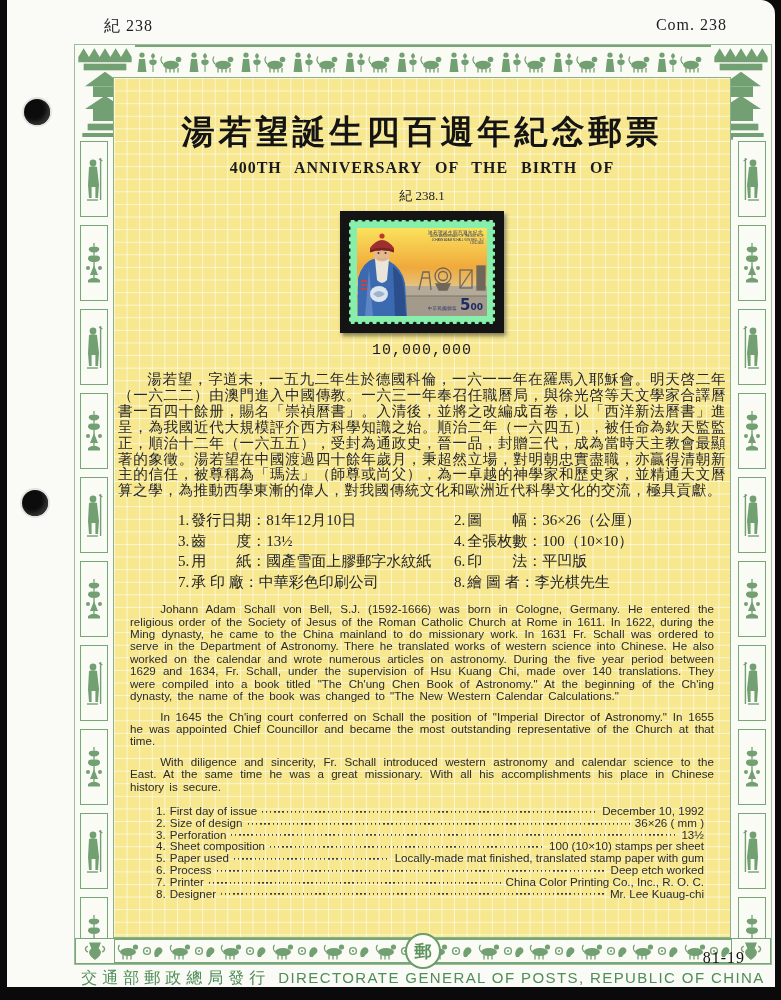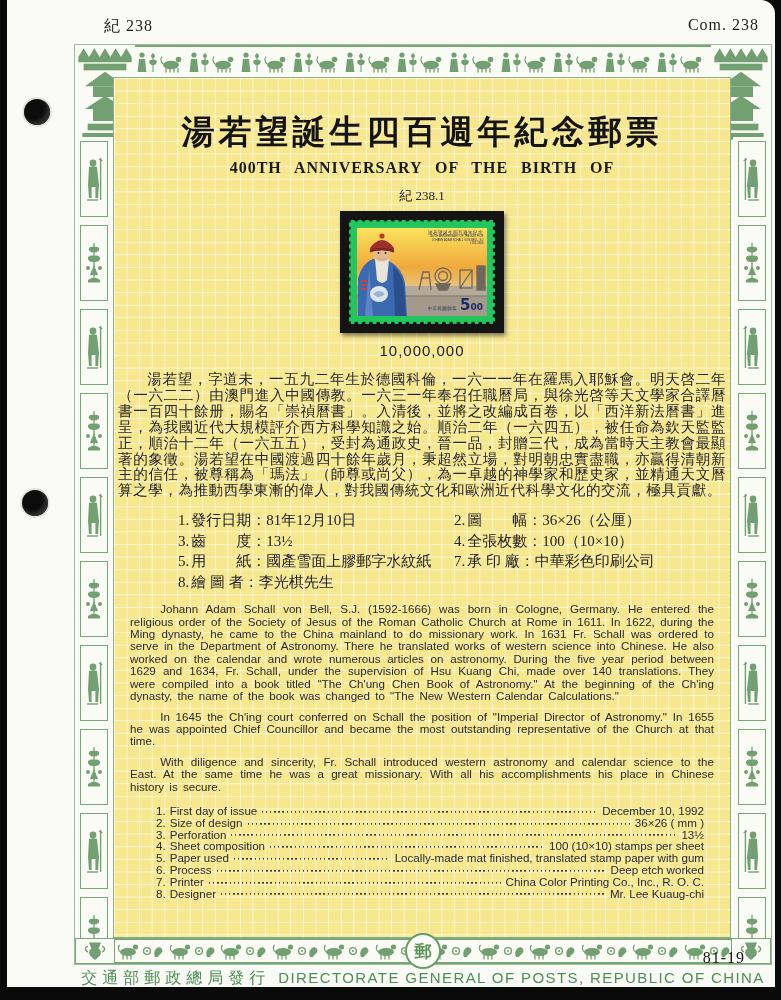--- a/index.html
+++ b/index.html
@@ -7,21 +7,21 @@
        font-family:"Liberation Sans","DejaVu Sans",sans-serif;}
   .page{position:absolute;left:7px;top:0;width:768px;height:987px;background:#fafaf6;
         border-radius:0 14px 0 0;}
   .hole{position:absolute;width:26px;height:26px;border-radius:50%;background:#0c0c0c;
         box-shadow:0 0 0 2px #e4e4de, inset -3px -3px 4px #333;}
   .hole-1{left:17px;top:99px;}
   .hole-2{left:15px;top:490px;}
   .hdr{position:absolute;top:16px;font-family:"Liberation Serif","DejaVu Serif",serif;
        font-size:16px;color:#1d1d1d;letter-spacing:1px;}
   .hdr-left{left:97px;}
-  .hdr-right{right:16px;}
+  .hdr-right{right:48px;}
 
   
   .frame{position:absolute;left:67px;top:44px;width:698px;height:921px;
          background:#fbfbf5;border:1px solid #9dbd9d;box-sizing:border-box;}
   .frieze-top{position:absolute;left:60px;right:60px;top:0;height:34px;display:flex;
               overflow:hidden;border-top:2px solid #77a677;border-bottom:2px solid #77a677;
               box-sizing:border-box;background:#fbfbf5;}
   .fcell{flex:0 0 52px;height:100%;}
   .fcell svg{width:52px;height:30px;display:block;}
   .corner{position:absolute;background:#fbfbf5;}
@@ -57,38 +57,38 @@
             letter-spacing:4px;font-family:"Liberation Serif",serif;}
   .en-title1{margin-top:7px;font-size:16px;line-height:20px;font-weight:bold;color:#1b1b1b;
              word-spacing:8px;letter-spacing:1px;font-family:"Liberation Serif","DejaVu Serif",serif;}
   .en-title2{font-size:16px;line-height:23px;font-weight:bold;color:#1b1b1b;word-spacing:4px;
              letter-spacing:.5px;font-family:"Liberation Serif","DejaVu Serif",serif;}
   .catalog{margin-top:9px;font-size:13px;color:#222;font-family:"Liberation Serif",serif;}
 
   .stamp-wrap{margin-top:6px;display:flex;justify-content:center;}
   .mount{width:164px;height:122px;background:#141414;box-shadow:2px 3px 4px rgba(0,0,0,.45);
          display:flex;align-items:center;justify-content:center;}
-  .stamp{position:relative;width:146px;height:104px;background:#22c55e;}
+  .stamp{position:relative;width:146px;height:104px;background:#86efac;}
   .perf{position:absolute;background-image:radial-gradient(circle,#141414 1.7px,transparent 2.2px);
         background-size:7.3px 7.3px;background-position:center;}
   .perf.t{left:0;right:0;top:-3.6px;height:7.3px;}
   .perf.b{left:0;right:0;bottom:-3.6px;height:7.3px;}
   .perf.l{top:0;bottom:0;left:-3.6px;width:7.3px;}
   .perf.r{top:0;bottom:0;right:-3.6px;width:7.3px;}
   .art{position:absolute;left:8px;top:8px;right:8px;bottom:8px;overflow:hidden;}
   .art > svg{position:absolute;inset:0;width:100%;height:100%;}
   .insc{position:absolute;top:2px;right:4px;text-align:right;color:#22306b;line-height:1.15;}
   .insc-zh{font-size:4.6px;letter-spacing:.4px;}
   .insc-en{font-size:3.1px;transform:scale(.9);transform-origin:right top;}
   .denom-row{position:absolute;bottom:3px;right:4px;display:flex;align-items:baseline;gap:3px;
              color:#1d2b66;}
   .country{font-size:4.5px;letter-spacing:.4px;}
   .denom{font-size:15px;font-weight:bold;font-family:"DejaVu Sans",sans-serif;line-height:12px;}
   .quantity{margin-top:9px;font-size:15px;color:#1c1c1c;letter-spacing:1px;
-            font-family:Liberation Sans, sans-serif;}
+            font-family:Liberation Mono, monospace;}
 
   .zh-para{margin:13px 4px 0;text-align:justify;font-size:14.6px;line-height:15.9px;
            color:#272727;font-family:"Liberation Serif",serif;text-indent:2em;
            letter-spacing:.5px;}
   .zh-details{margin:12px 0 0 64px;display:grid;grid-template-columns:276px 1fr;
               row-gap:2px;text-align:left;font-size:15px;line-height:18.5px;color:#232323;
               font-family:"Liberation Serif",serif;}
   .zh-details .it{white-space:nowrap;}
   .zh-details .no{margin-right:2px;}
 
@@ -524,20 +524,21 @@
       <div class="quantity">10,000,000</div>
 
       <p class="zh-para">湯若望，字道未，一五九二年生於德國科倫，一六一一年在羅馬入耶穌會。明天啓二年（一六二二）由澳門進入中國傳教。一六三一年奉召任職曆局，與徐光啓等天文學家合譯曆書一百四十餘册，賜名「崇禎曆書」。入清後，並將之改編成百卷，以「西洋新法曆書」進呈，為我國近代大規模評介西方科學知識之始。順治二年（一六四五），被任命為欽天監監正，順治十二年（一六五五），受封為通政史，晉一品，封贈三代，成為當時天主教會最顯著的象徵。湯若望在中國渡過四十餘年歲月，秉超然立場，對明朝忠實盡職，亦贏得清朝新主的信任，被尊稱為「瑪法」（師尊或尚父），為一卓越的神學家和歷史家，並精通天文曆算之學，為推動西學東漸的偉人，對我國傳統文化和歐洲近代科學文化的交流，極具貢獻。</p>
 
       <div class="zh-details">
         <span class="it"><span class="no">1.</span><span>發行日期：</span><span>81年12月10日</span></span>
         <span class="it"><span class="no">2.</span><span>圖　　幅：</span><span>36×26（公厘）</span></span>
         <span class="it"><span class="no">3.</span><span>齒　　度：</span><span>13½</span></span>
         <span class="it"><span class="no">4.</span><span>全張枚數：</span><span>100（10×10）</span></span>
         <span class="it"><span class="no">5.</span><span>用　　紙：</span><span>國產雪面上膠郵字水紋紙</span></span>
+        <span class="it"><span class="no">6.</span><span>印　　法：</span><span>平凹版</span></span>
         <span class="it"><span class="no">7.</span><span>承 印 廠：</span><span>中華彩色印刷公司</span></span>
         <span class="it"><span class="no">8.</span><span>繪 圖 者：</span><span>李光棋先生</span></span>
       </div>
 
       <div class="en-paras">
         <p>Johann Adam Schall von Bell, S.J. (1592-1666) was born in Cologne, Germany. He entered the religious order of the Society of Jesus of the Roman Catholic Church at Rome in 1611. In 1622, during the Ming dynasty, he came to the China mainland to do missionary work. In 1631 Fr. Schall was ordered to serve in the Department of Astronomy. There he translated works of western science into Chinese. He also worked on the calendar and wrote numerous articles on astronomy. During the five year period between 1629 and 1634, Fr. Schall, under the supervision of Hsu Kuang Chi, made over 140 translations. They were compiled into a book titled "The Ch'ung Chen Book of Astronomy." At the beginning of the Ch'ing dynasty, the name of the book was changed to "The New Western Calendar Calculations."</p>
         <p>In 1645 the Ch'ing court conferred on Schall the position of "Imperial Director of Astronomy." In 1655 he was appointed Chief Councillor and became the most outstanding representative of the Church at that time.</p>
         <p>With diligence and sincerity, Fr. Schall introduced western astronomy and calendar science to the East. At the same time he was a great missionary. With all his accomplishments his place in Chinese history is secure.</p>
       </div>
 

